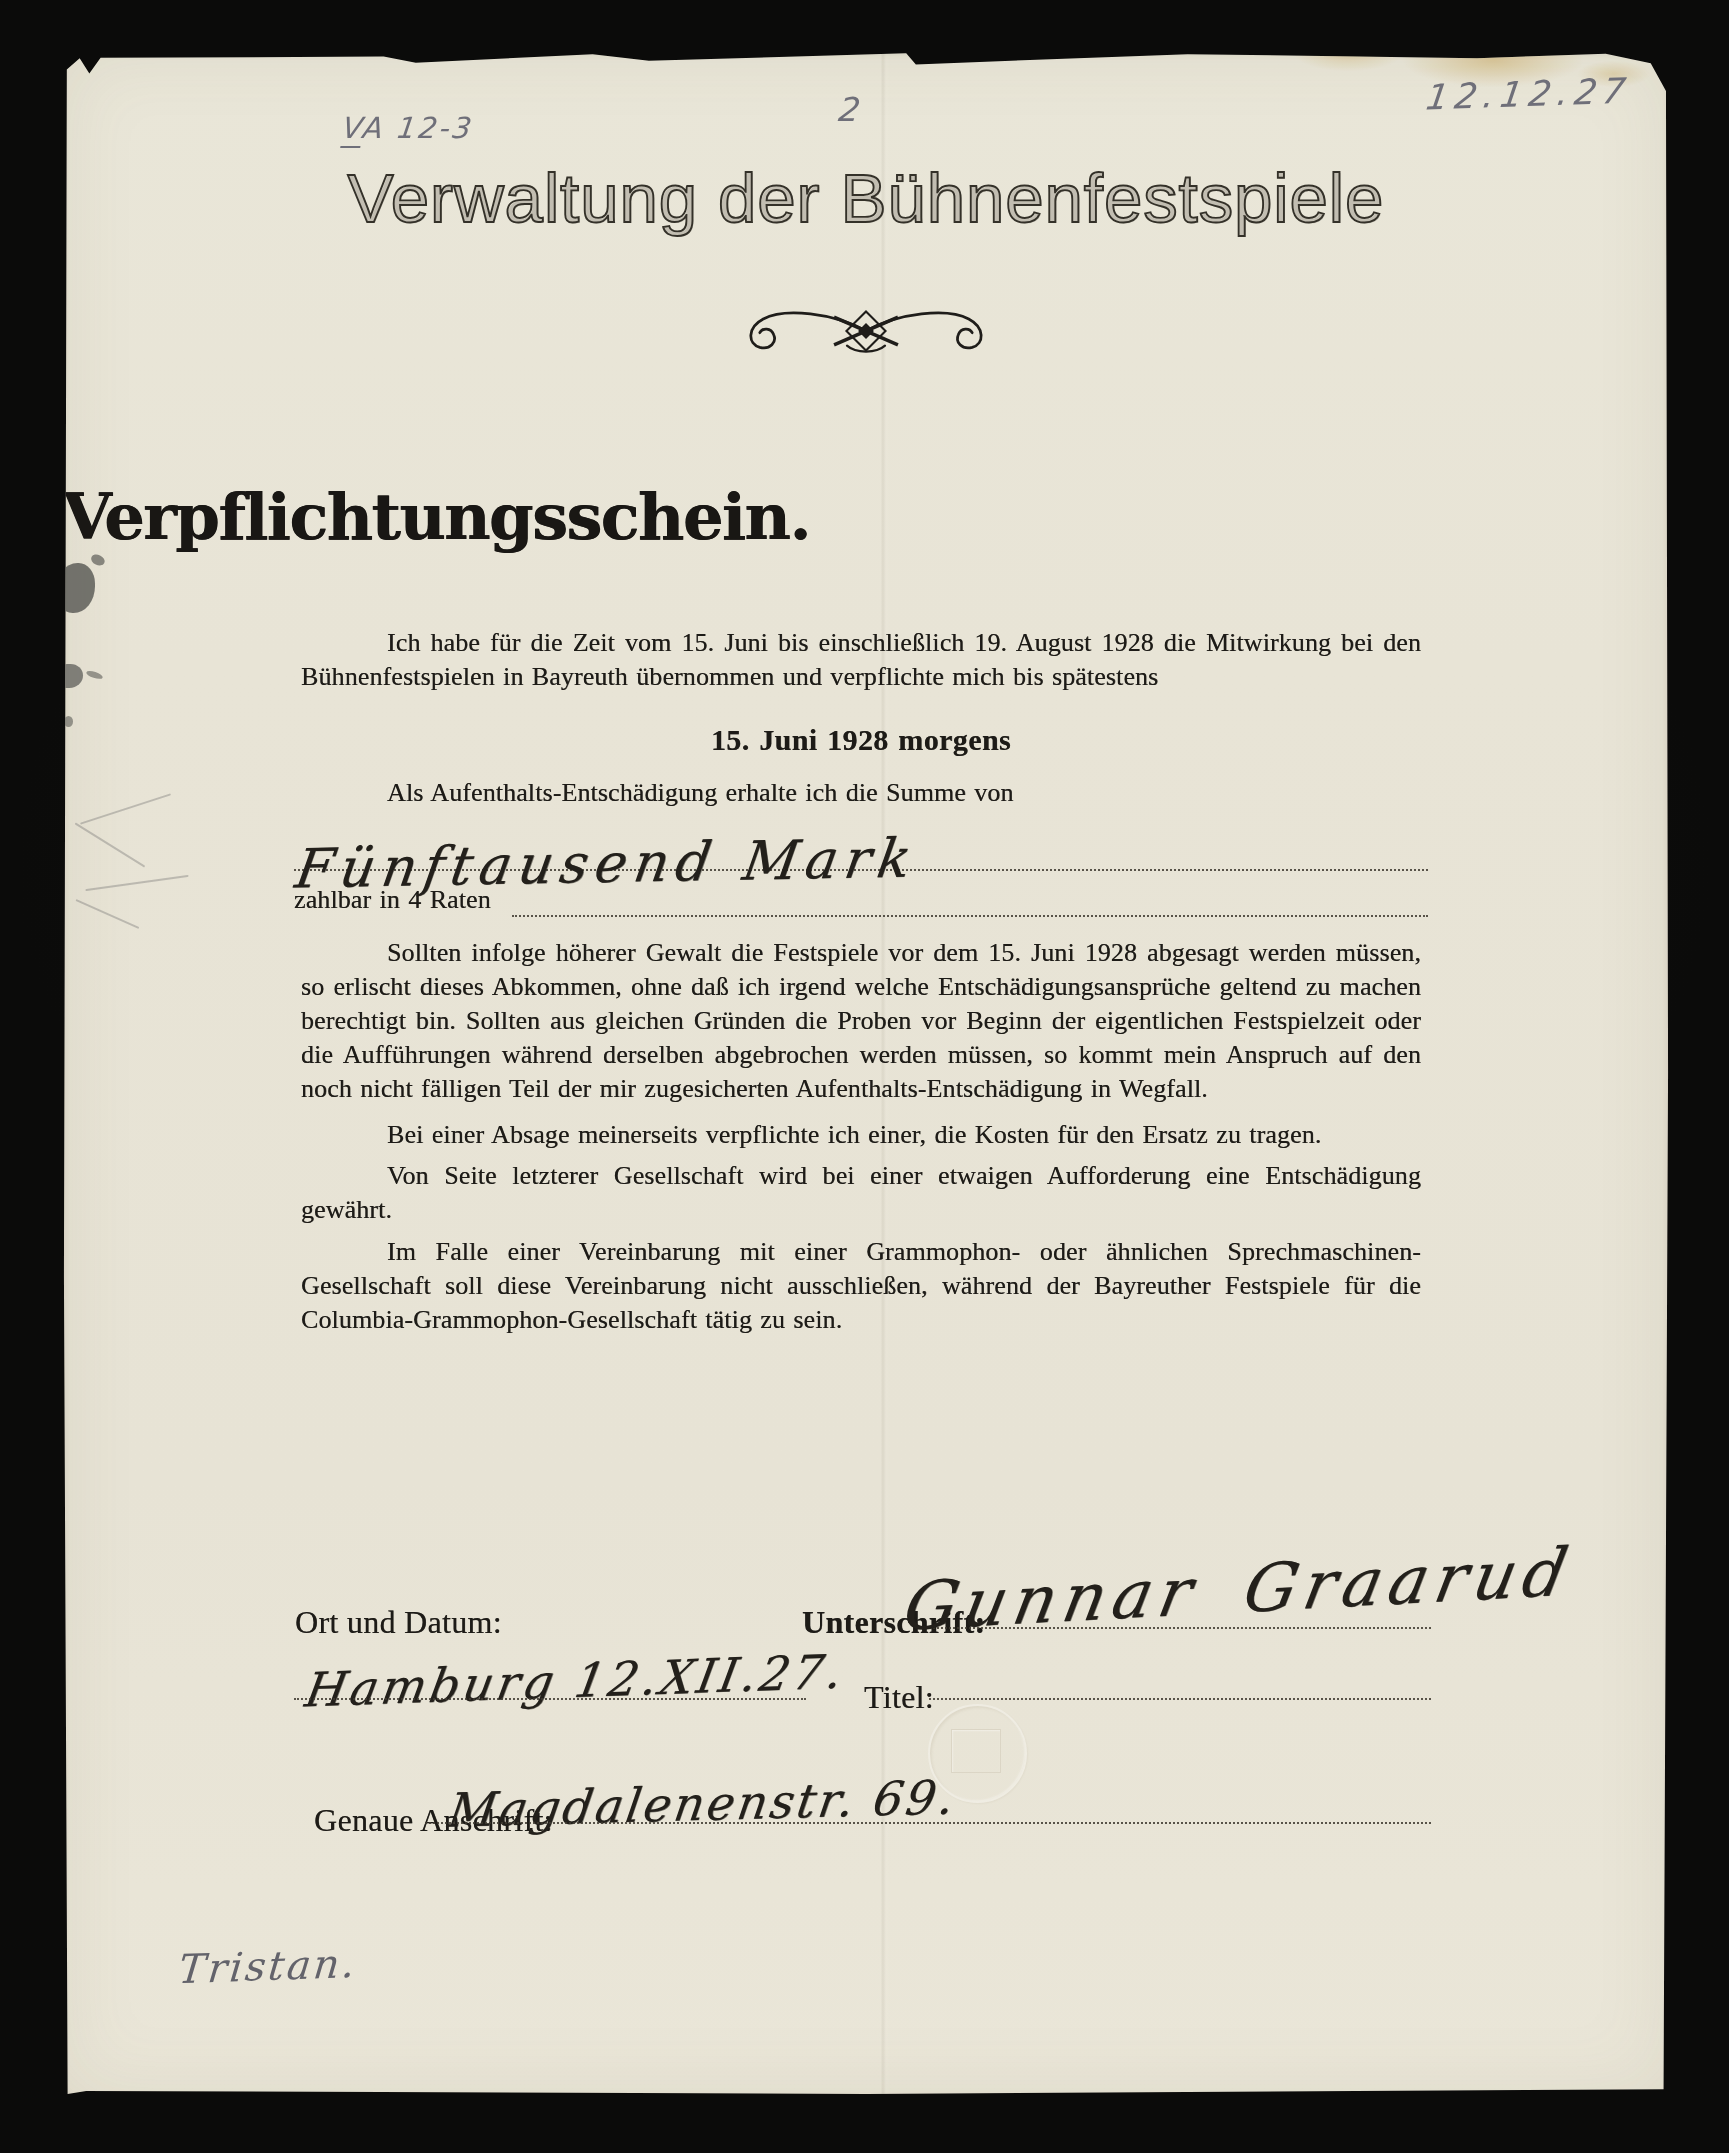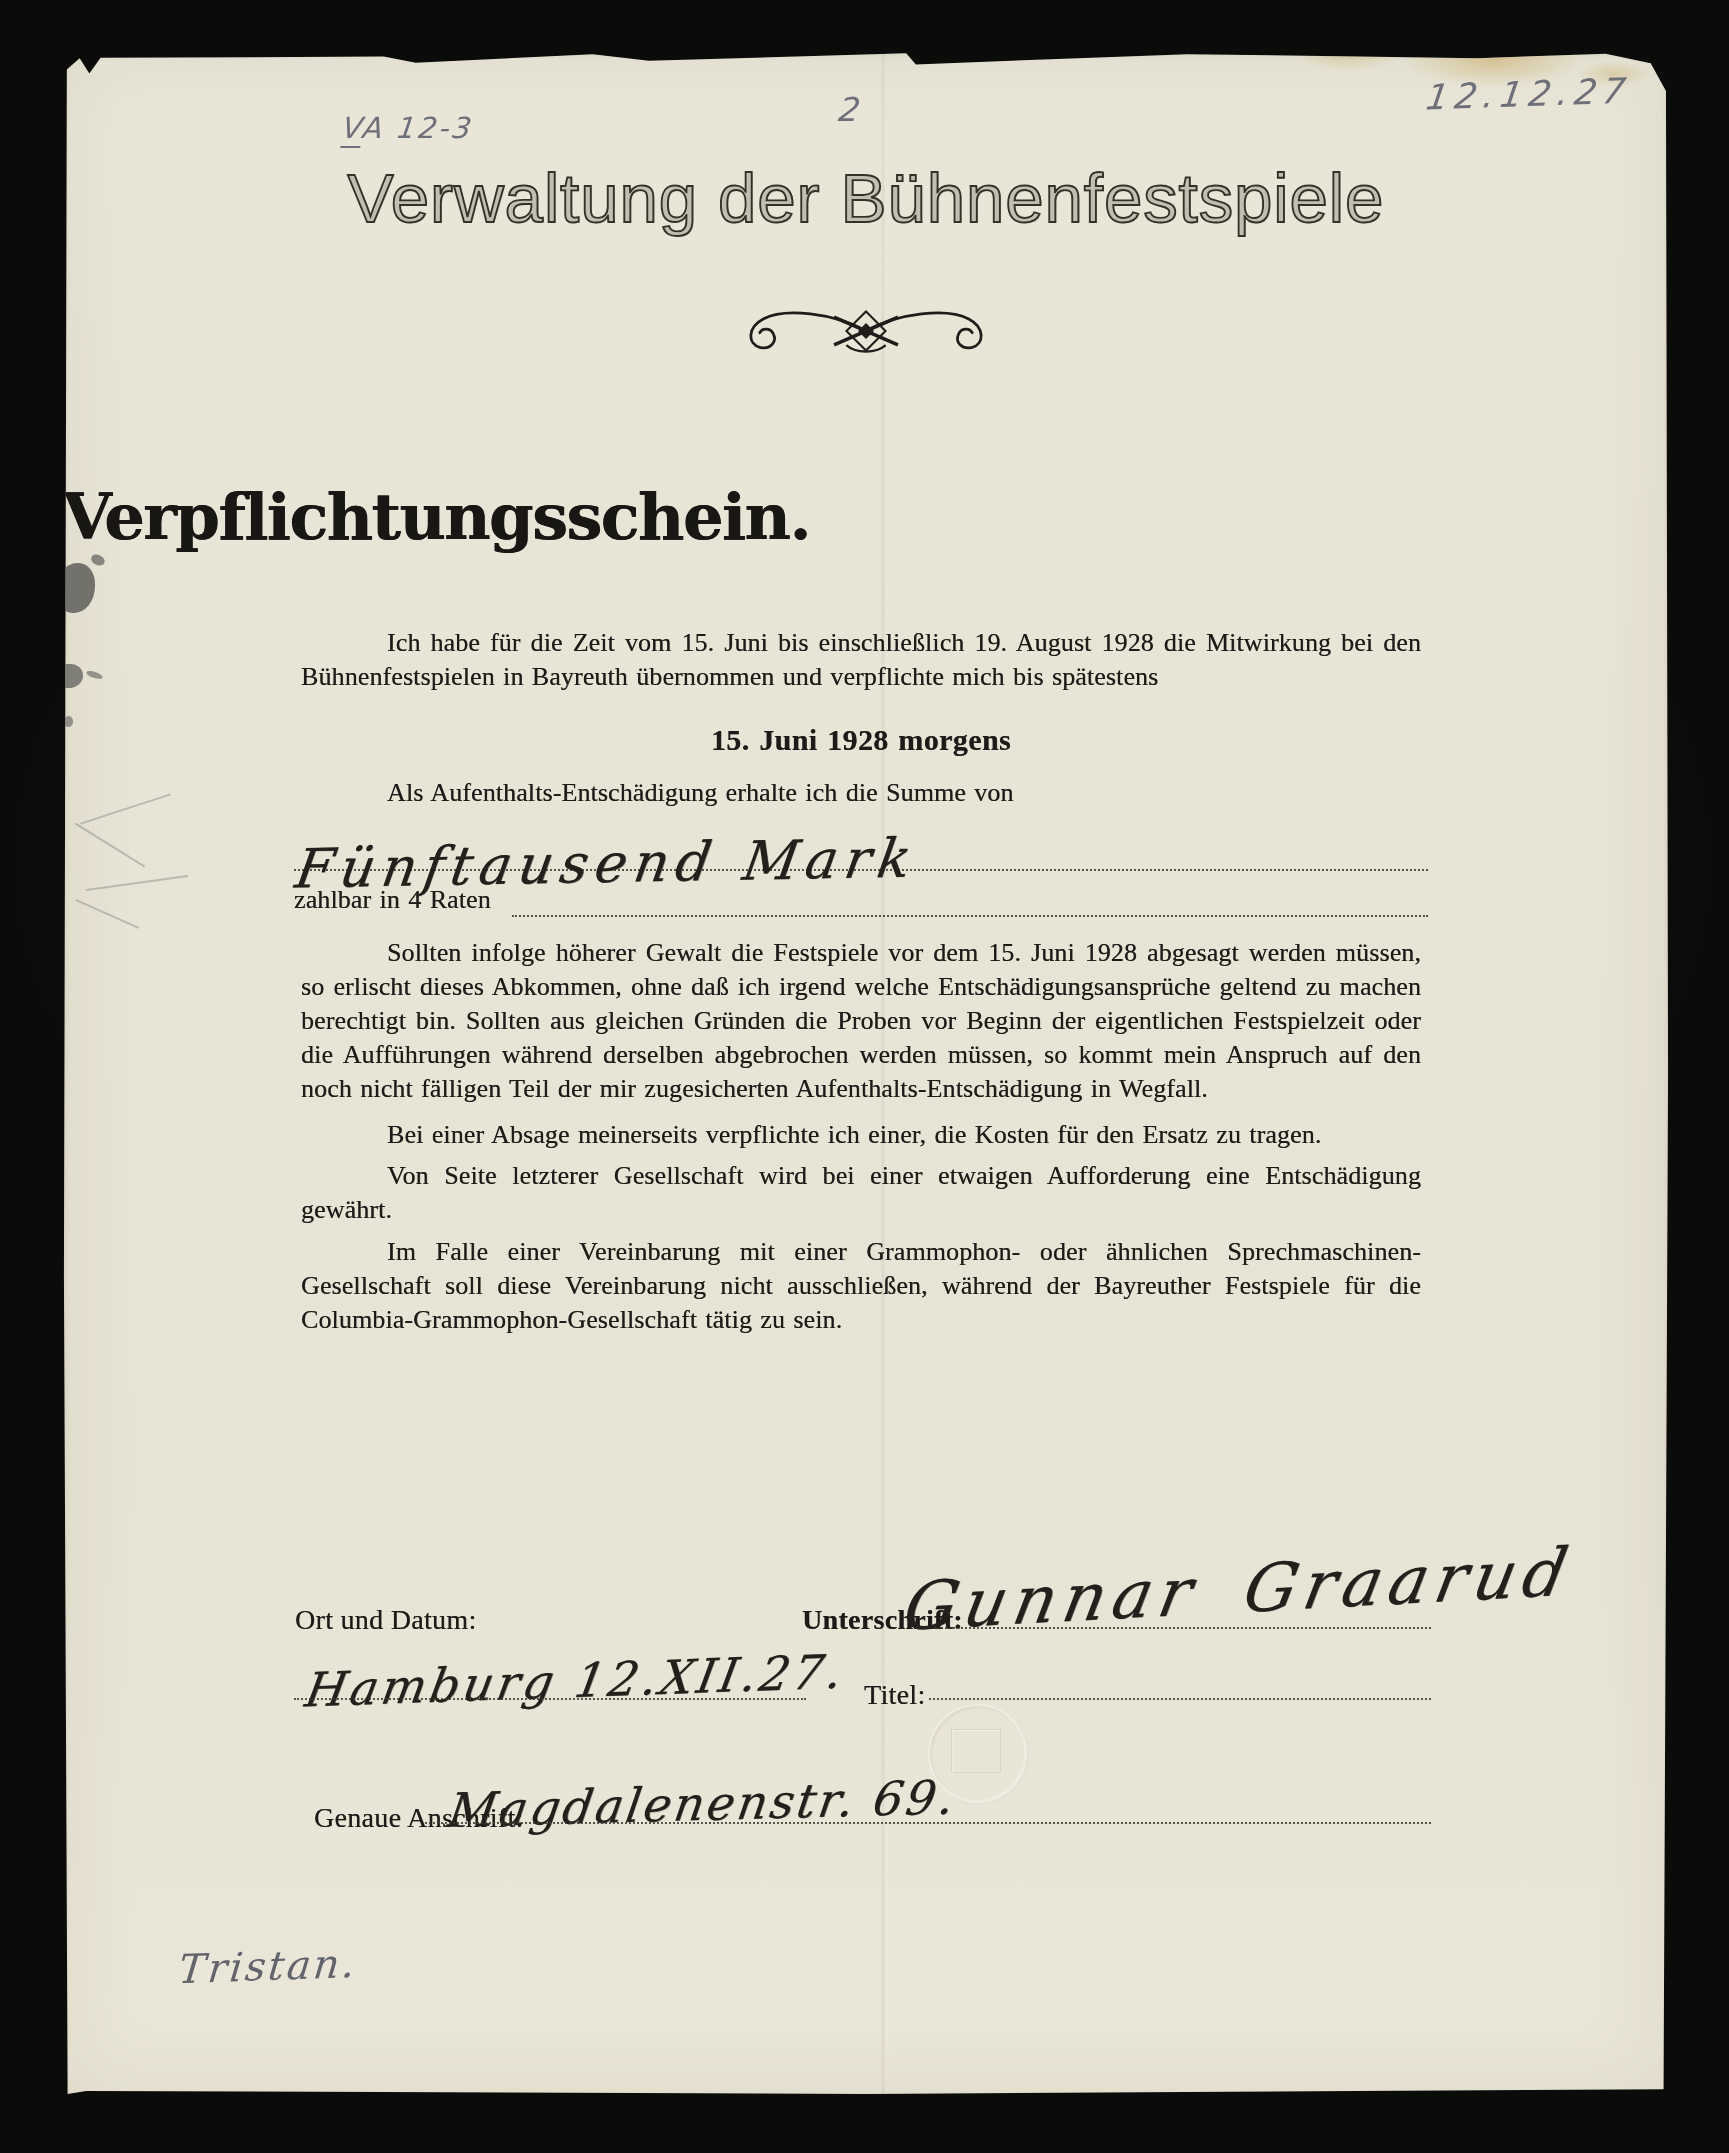--- a/index.html
+++ b/index.html
@@ -64,21 +64,21 @@
     transform:rotate(-3deg) skewX(-14deg);}
   .hamburg{left:244px;top:1605px;font-size:47px;letter-spacing:3.5px;
     transform:rotate(-2deg) skewX(-12deg);}
   .address{left:387px;top:1728px;font-size:47px;letter-spacing:2.6px;
     transform:rotate(-1.5deg) skewX(-10deg);}
   .tristan{position:absolute;left:117px;top:1895px;font-size:40px;letter-spacing:2.6px;
     color:#63636b;font-family:"DejaVu Serif",serif;font-style:italic;
     transform:rotate(-2deg) skewX(-8deg);}
 
   
-  .lbl{position:absolute;font-size:28px;color:#1d1b17;letter-spacing:0.3px;
+  .lbl{position:absolute;font-size:32px;color:#1d1b17;letter-spacing:0.3px;
        text-shadow:0.3px 0 0 rgba(29,27,23,0.7);}
   .ortdatum{left:233px;top:1556px;}
   .unterschrift{left:740px;top:1556px;font-weight:bold;}
   .titel{left:802px;top:1631px;}
   .anschrift{left:252px;top:1754px;}
   .line{position:absolute;border-bottom:2.6px dotted rgba(62,58,48,0.85);height:0;}
   .sigline{left:867px;top:1579px;width:502px;}
   .hamline{left:232px;top:1650px;width:512px;}
   .titelline{left:867px;top:1650px;width:502px;}
   .addrline{left:363px;top:1774px;width:1006px;}

